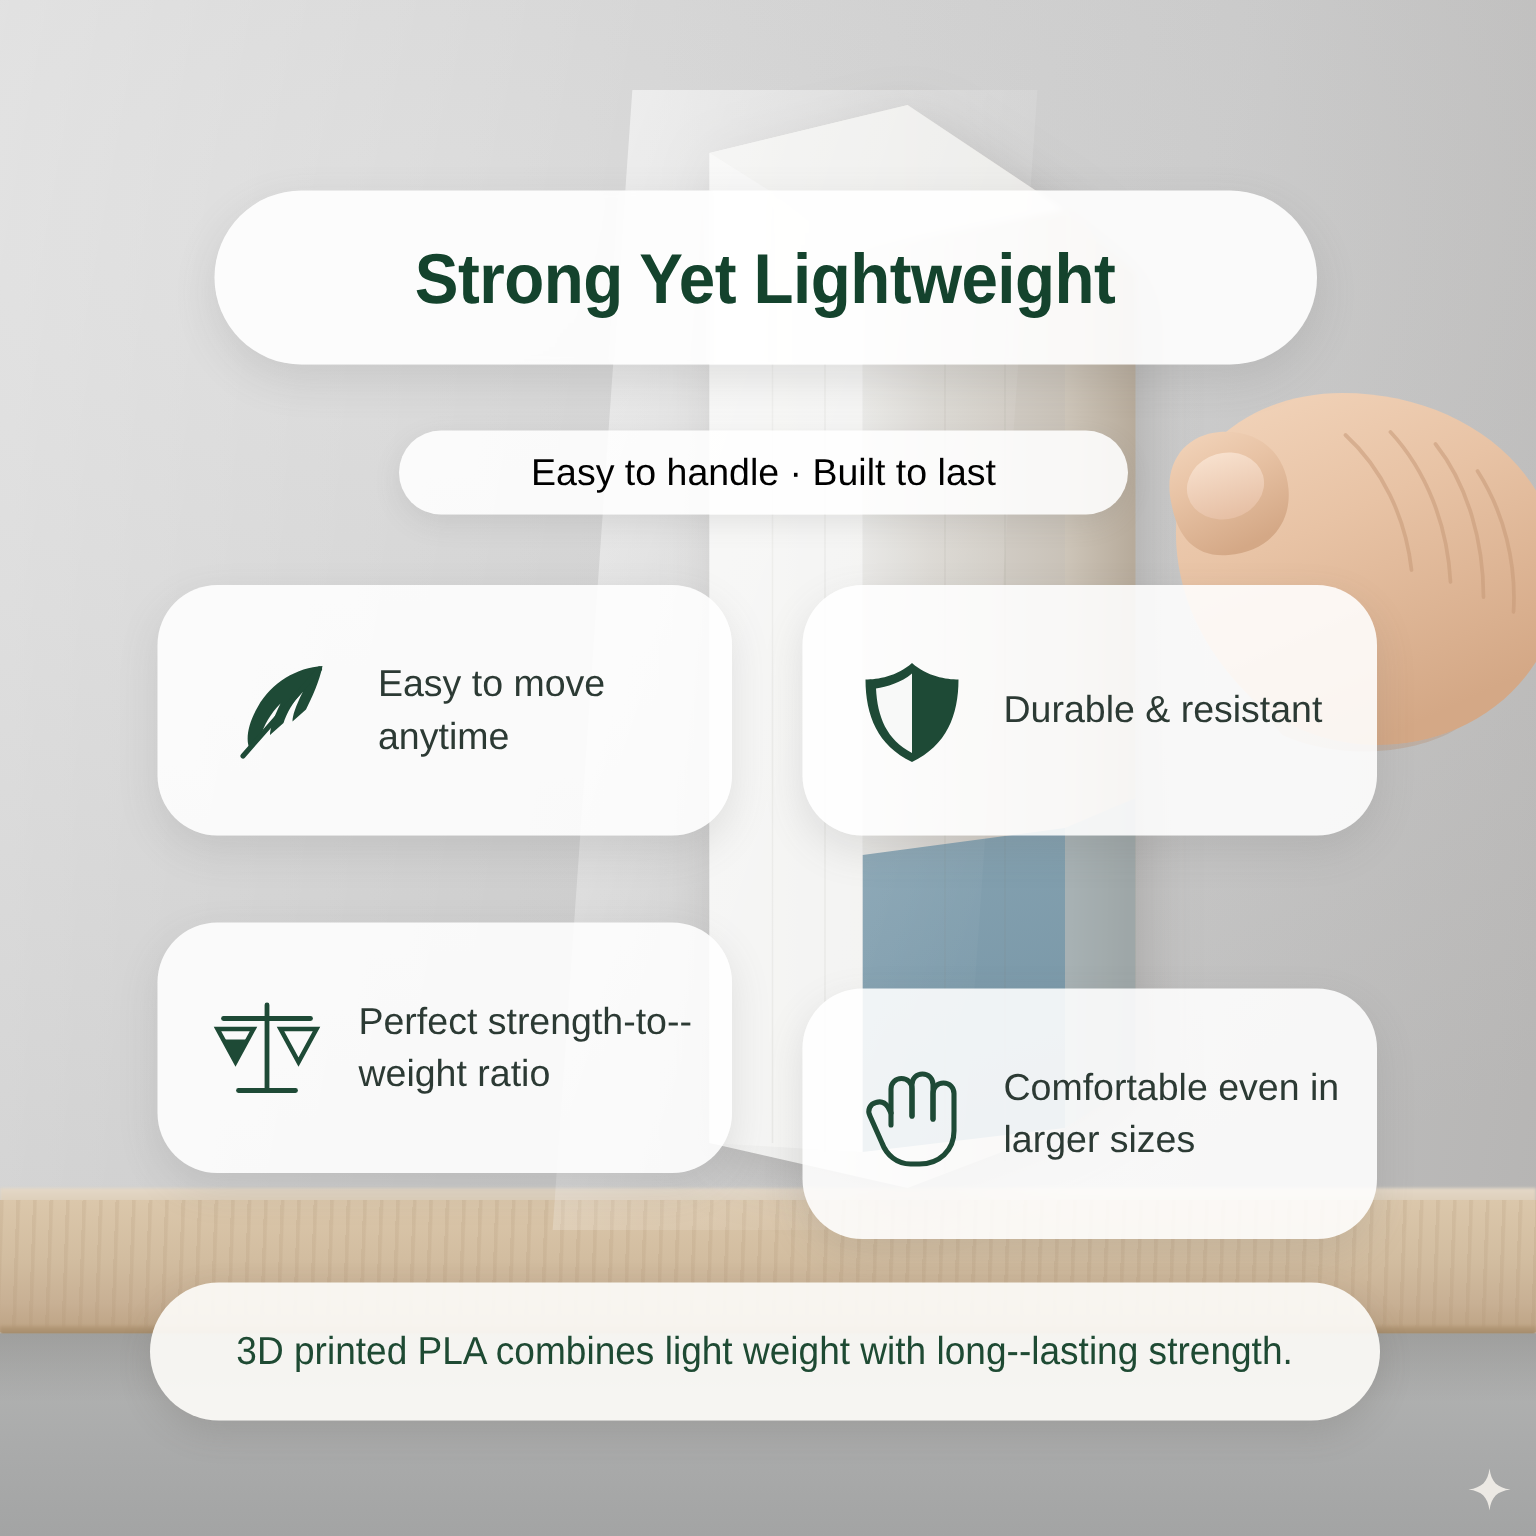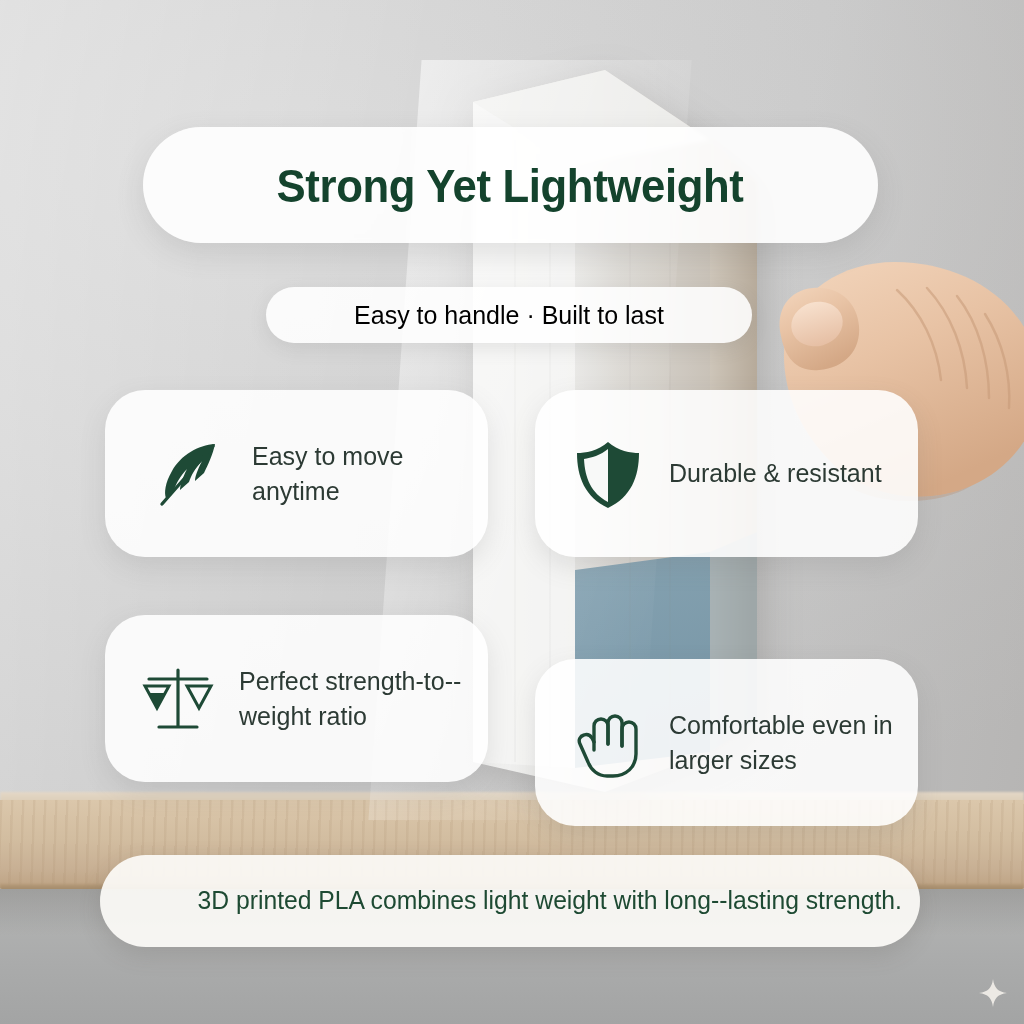--- a/index.html
+++ b/index.html
@@ -124,21 +124,21 @@
   .card-text {
     font-size:25px; line-height:1.38; color:#2c3a34;
     max-width:232px;
   }
 
   .pill-caption {
     position:absolute; left:100px; top:855px; width:820px; height:92px;
     background:rgba(252,251,247,.92);
     border-radius:46px;
     box-shadow:0 8px 22px rgba(90,85,78,.18);
-    display:flex; align-items:center; justify-content:flex-end;
+    display:flex; align-items:center; justify-content:center;
     text-align:center;
   }
   .pill-caption span {
     font-size:26px; line-height:1.35; color:#1e4a33;
     transform:scaleX(.95);
     display:block;
   }
 
   .sparkle { position:absolute; left:978px; top:978px; width:30px; height:30px; }
   .sparkle svg { width:100%; height:100%; display:block; }

